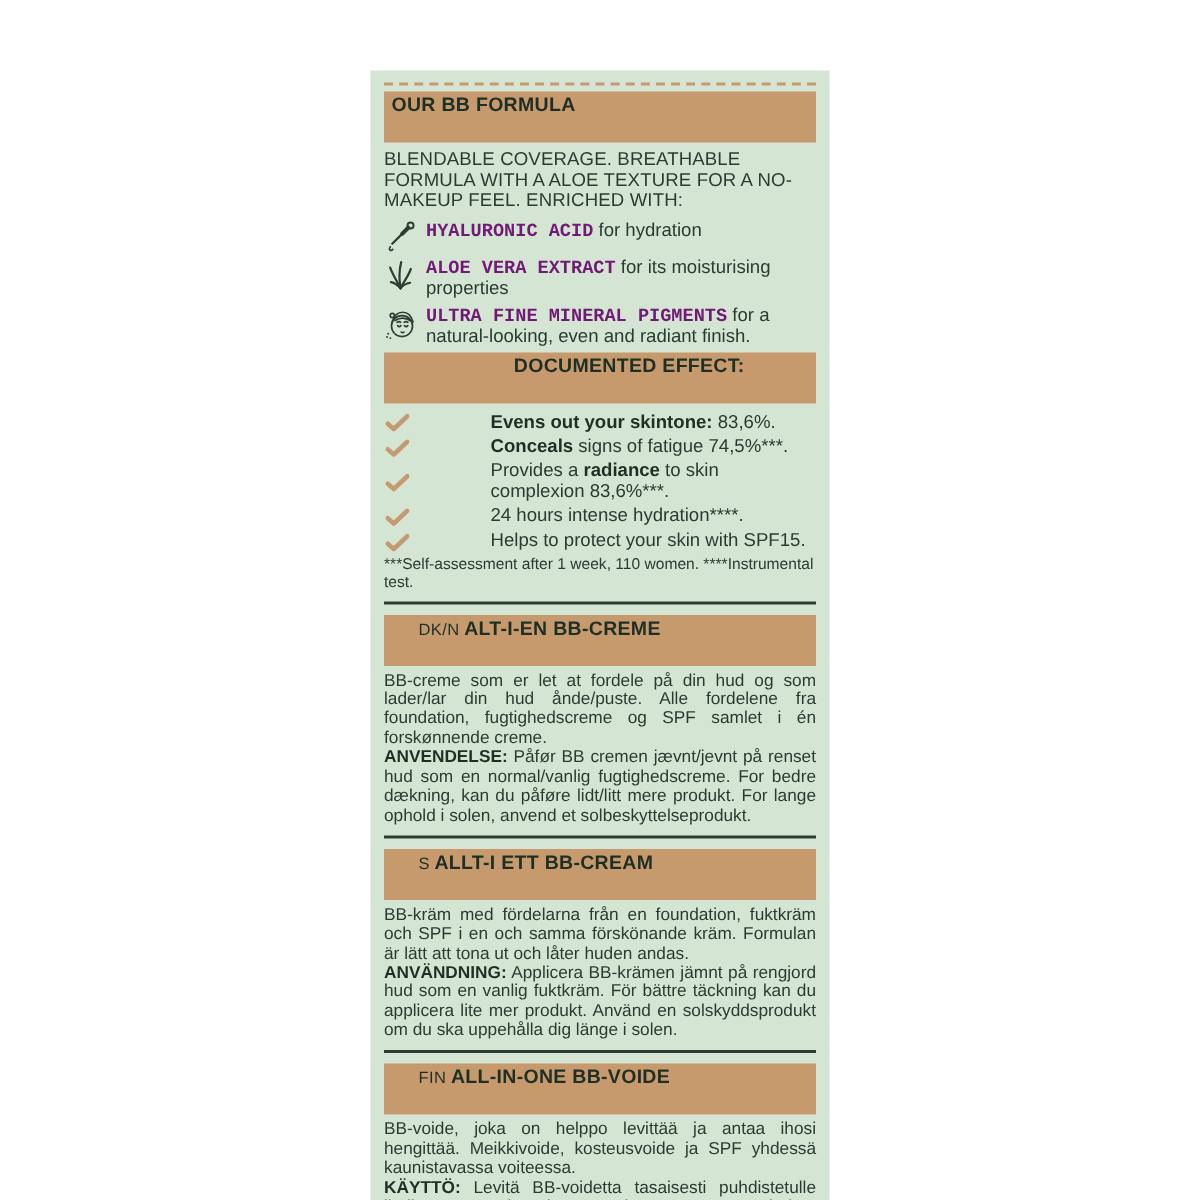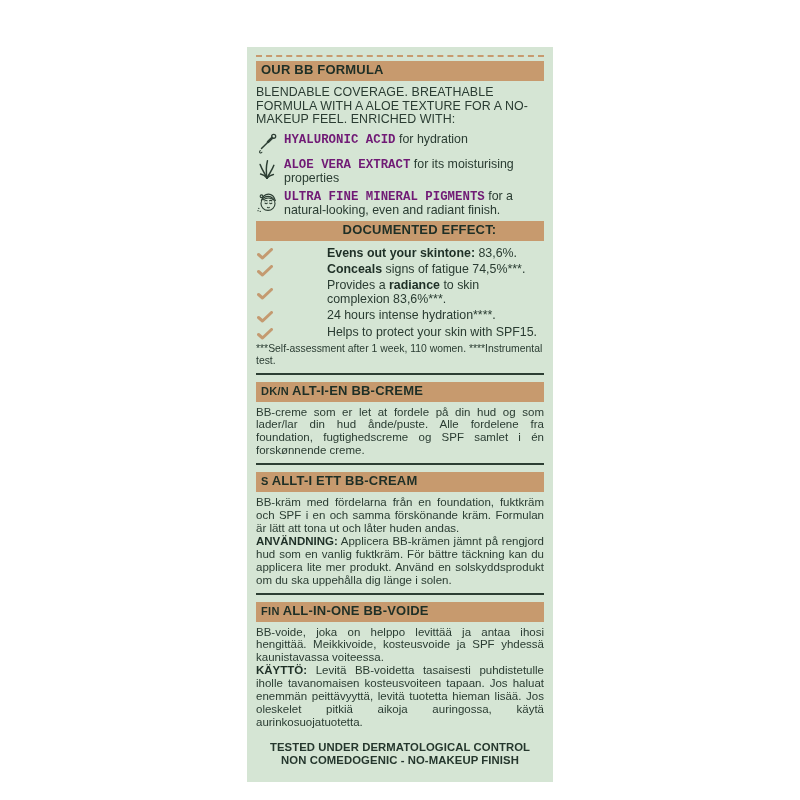--- a/index.html
+++ b/index.html
@@ -20,30 +20,31 @@
   .dashed-top {
     border-top: 2px dashed #c79a6e;
     margin: 2px 0 4px;
   }
   .bar {
     background: #c79a6e;
     color: #1e2f26;
     font-weight: bold;
     font-size: 13px;
     line-height: 18px;
-    height: 20px;
+    height: 34px;
     padding: 0 5px;
     letter-spacing: 0.2px;
     white-space: nowrap;
   }
   .bar .langcode {
-    font-weight: bold;
+    font-weight: normal;
     font-size: 11px;
     margin-right: 3px;
     letter-spacing: 0.3px;
+    margin-left: 18px;
   }
   .bar.centered { text-align: center; }
   .intro {
     font-size: 12.4px;
     line-height: 13.6px;
     letter-spacing: 0.1px;
     margin: 5px 0 6px;
     color: #2a3c32;
   }
   .ing-row {
@@ -234,20 +235,23 @@
   </div>
 
   <div class="footnote">***Self-assessment after 1 week, 110 women. ****Instrumental test.</div>
 
   <div class="divider"></div>
 
   <div class="bar">
     <span class="langcode">DK/N</span><span>ALT-I-EN BB-CREME</span>
   </div>
   <div class="lang-body">BB-creme som er let at fordele på din hud og som lader/lar din hud ånde/puste. Alle fordelene fra foundation, fugtighedscreme og SPF samlet i én forskønnende creme.</div>
+  <div class="lang-body" style="margin-top:0;">
+    <strong>ANVENDELSE:</strong><span> Påfør BB cremen jævnt/jevnt på renset hud som en normal/vanlig fugtighedscreme. For bedre dækning, kan du påføre lidt/litt mere produkt. For lange ophold i solen, anvend et solbeskyttelseprodukt.</span>
+  </div>
 
   <div class="divider"></div>
 
   <div class="bar">
     <span class="langcode">S</span><span>ALLT-I ETT BB-CREAM</span>
   </div>
   <div class="lang-body">BB-kräm med fördelarna från en foundation, fuktkräm och SPF i en och samma förskönande kräm. Formulan är lätt att tona ut och låter huden andas.</div>
   <div class="lang-body" style="margin-top:0;">
     <strong>ANVÄNDNING:</strong><span> Applicera BB-krämen jämnt på rengjord hud som en vanlig fuktkräm. För bättre täckning kan du applicera lite mer produkt. Använd en solskyddsprodukt om du ska uppehålla dig länge i solen.</span>
   </div>

